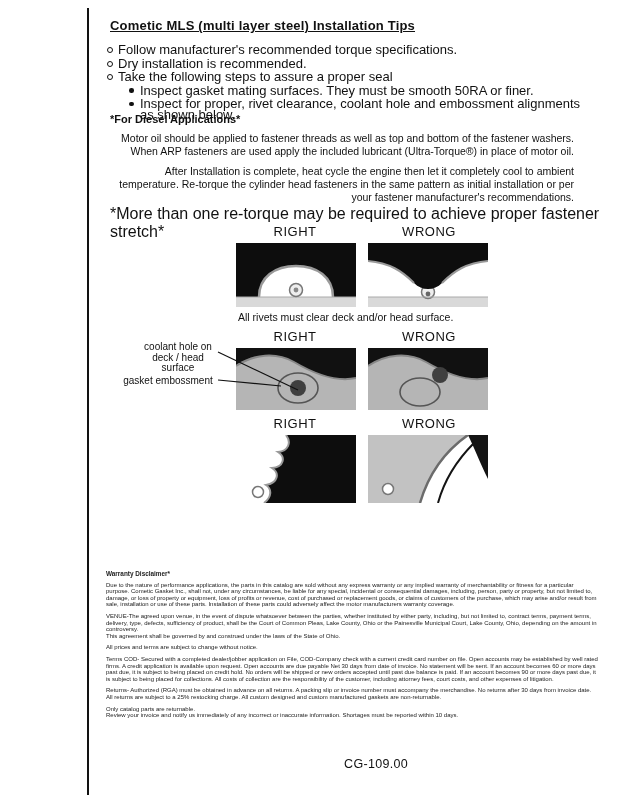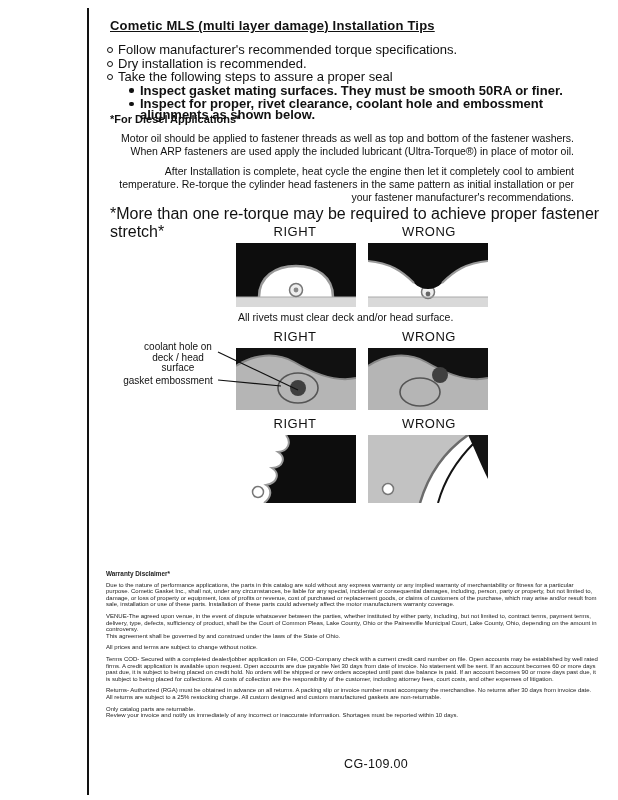--- a/index.html
+++ b/index.html
@@ -11,21 +11,21 @@
   .title{
     position:absolute;left:110px;top:18px;font-size:13px;font-weight:bold;
     text-decoration:underline;letter-spacing:.2px;
   }
   .bullets{position:absolute;left:106px;top:44px;width:488px;margin:0;padding:0;list-style:none;
     font-size:13px;line-height:11px;}
   .bullets li{position:relative;margin:0 0 2.5px 0;}
   .bullets li.b1{padding-left:12px;}
   .bullets li.b1::before{content:"";position:absolute;left:1px;top:3px;width:4px;height:4px;
     border:1px solid #111;border-radius:50%;}
-  .bullets li.b2{margin-left:22px;padding-left:12px;font-weight:bold;}
+  .bullets li.b2{margin-left:22px;padding-left:12px;}
   .bullets li.b2::before{content:"";position:absolute;left:1px;top:3.5px;width:4.5px;height:4.5px;
     background:#111;border-radius:50%;}
   .diesel-heading{position:absolute;left:110px;top:113px;font-size:11px;font-weight:bold;}
   .body-para{position:absolute;left:110px;width:464px;font-size:10.5px;line-height:13.2px;text-align:right;}
   .para1{top:132px;}
   .para2{top:165px;}
   .note{position:absolute;left:110px;top:205px;font-size:16px;}
   .pre{white-space:pre-line;}
 
   .diagrams{position:absolute;left:236px;top:224px;width:252px;}
@@ -44,21 +44,21 @@
   .warranty .w-head{font-weight:bold;font-size:6.4px;margin-bottom:4px;}
   .warranty .w-para{margin-bottom:5px;}
   .footer{position:absolute;left:130px;top:757px;width:492px;font-size:12.5px;text-align:center;letter-spacing:.3px;}
 </style>
 </head>
 <body>
 
 <div class="page">
   <div class="left-rule"></div>
 
-  <div class="title">Cometic MLS (multi layer damage) Installation Tips</div>
+  <div class="title">Cometic MLS (multi layer steel) Installation Tips</div>
 
   <ul class="bullets">
     <li class="b1">Follow manufacturer's recommended torque specifications.</li>
     <li class="b1">Dry installation is recommended.</li>
     <li class="b1">Take the following steps to assure a proper seal</li>
     <li class="b2">Inspect gasket mating surfaces.  They must be smooth 50RA or finer.</li>
     <li class="b2">Inspect for proper, rivet clearance, coolant hole and embossment alignments as shown below.</li>
   </ul>
 
   <div class="diesel-heading">*For Diesel Applications*</div>

